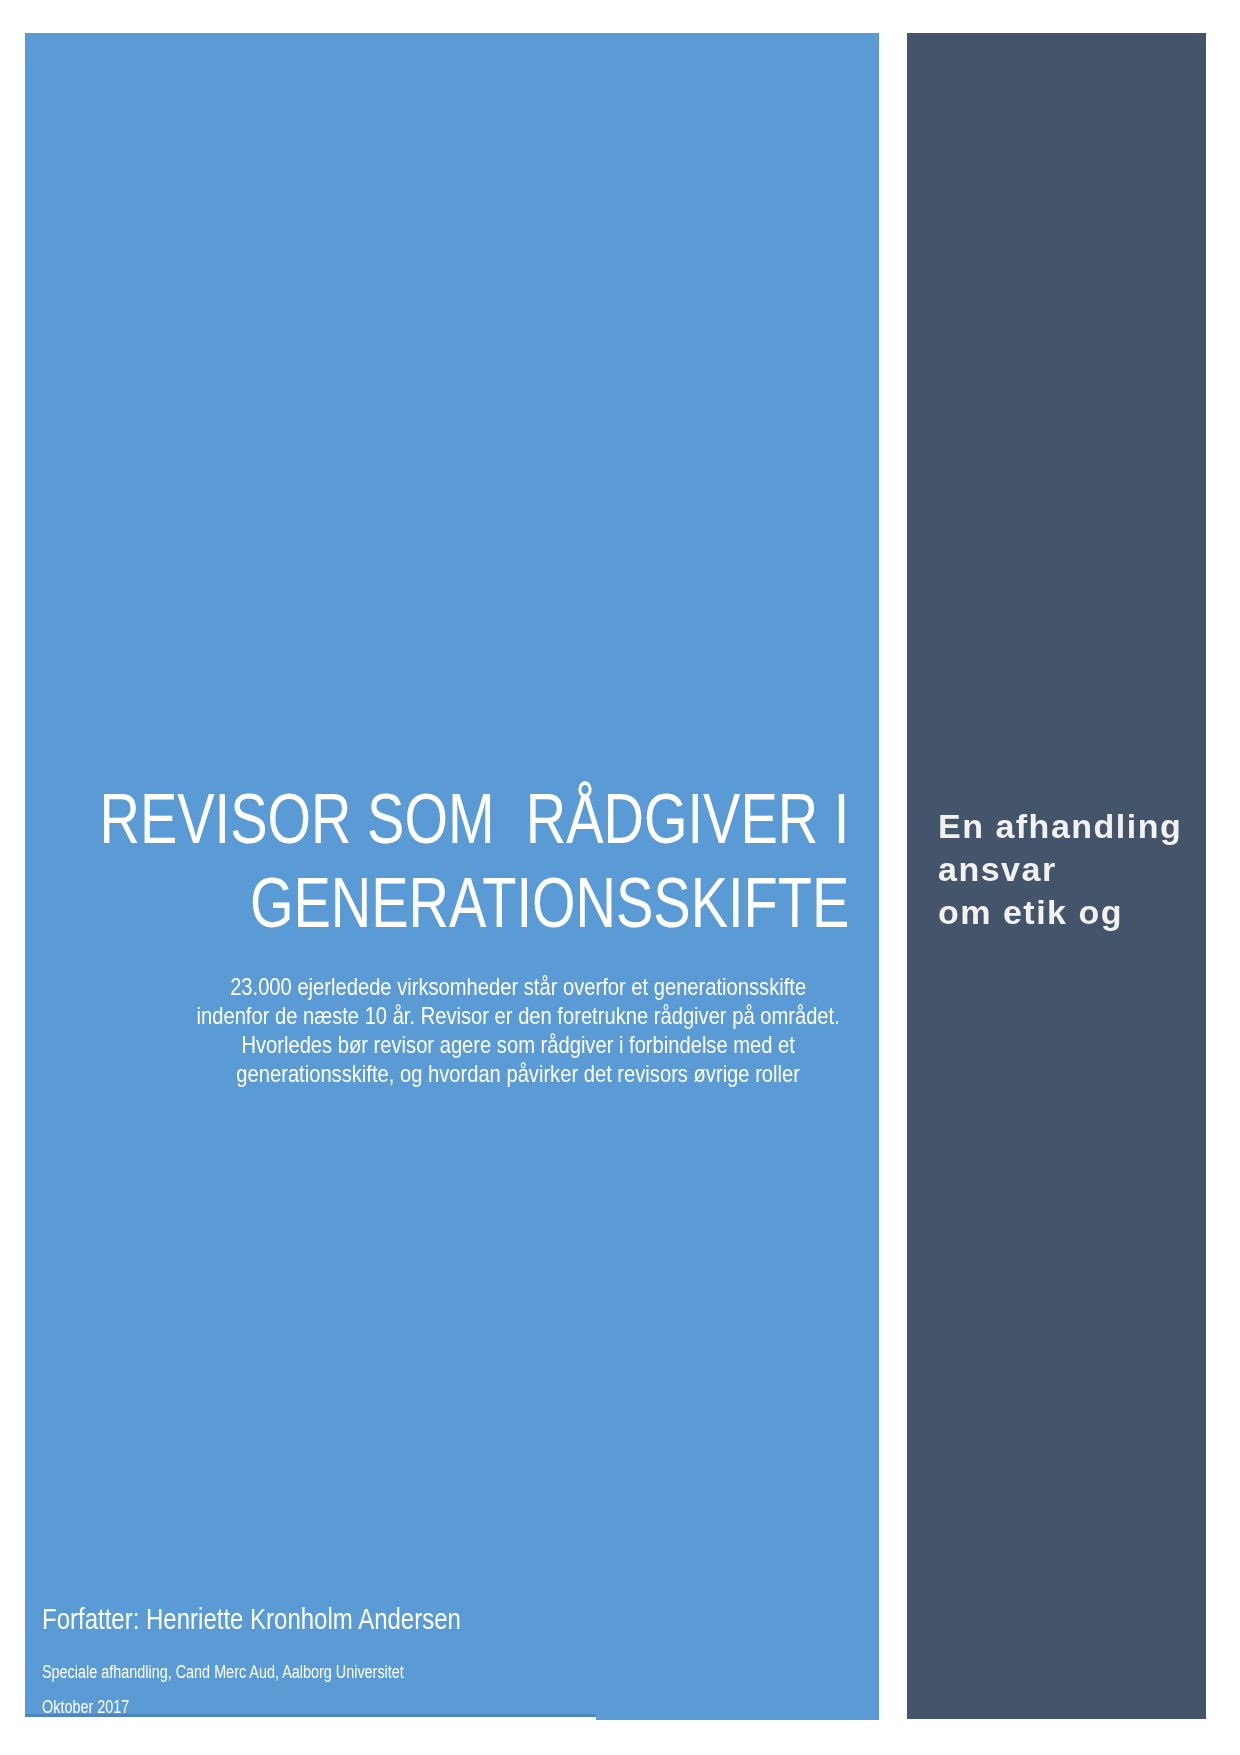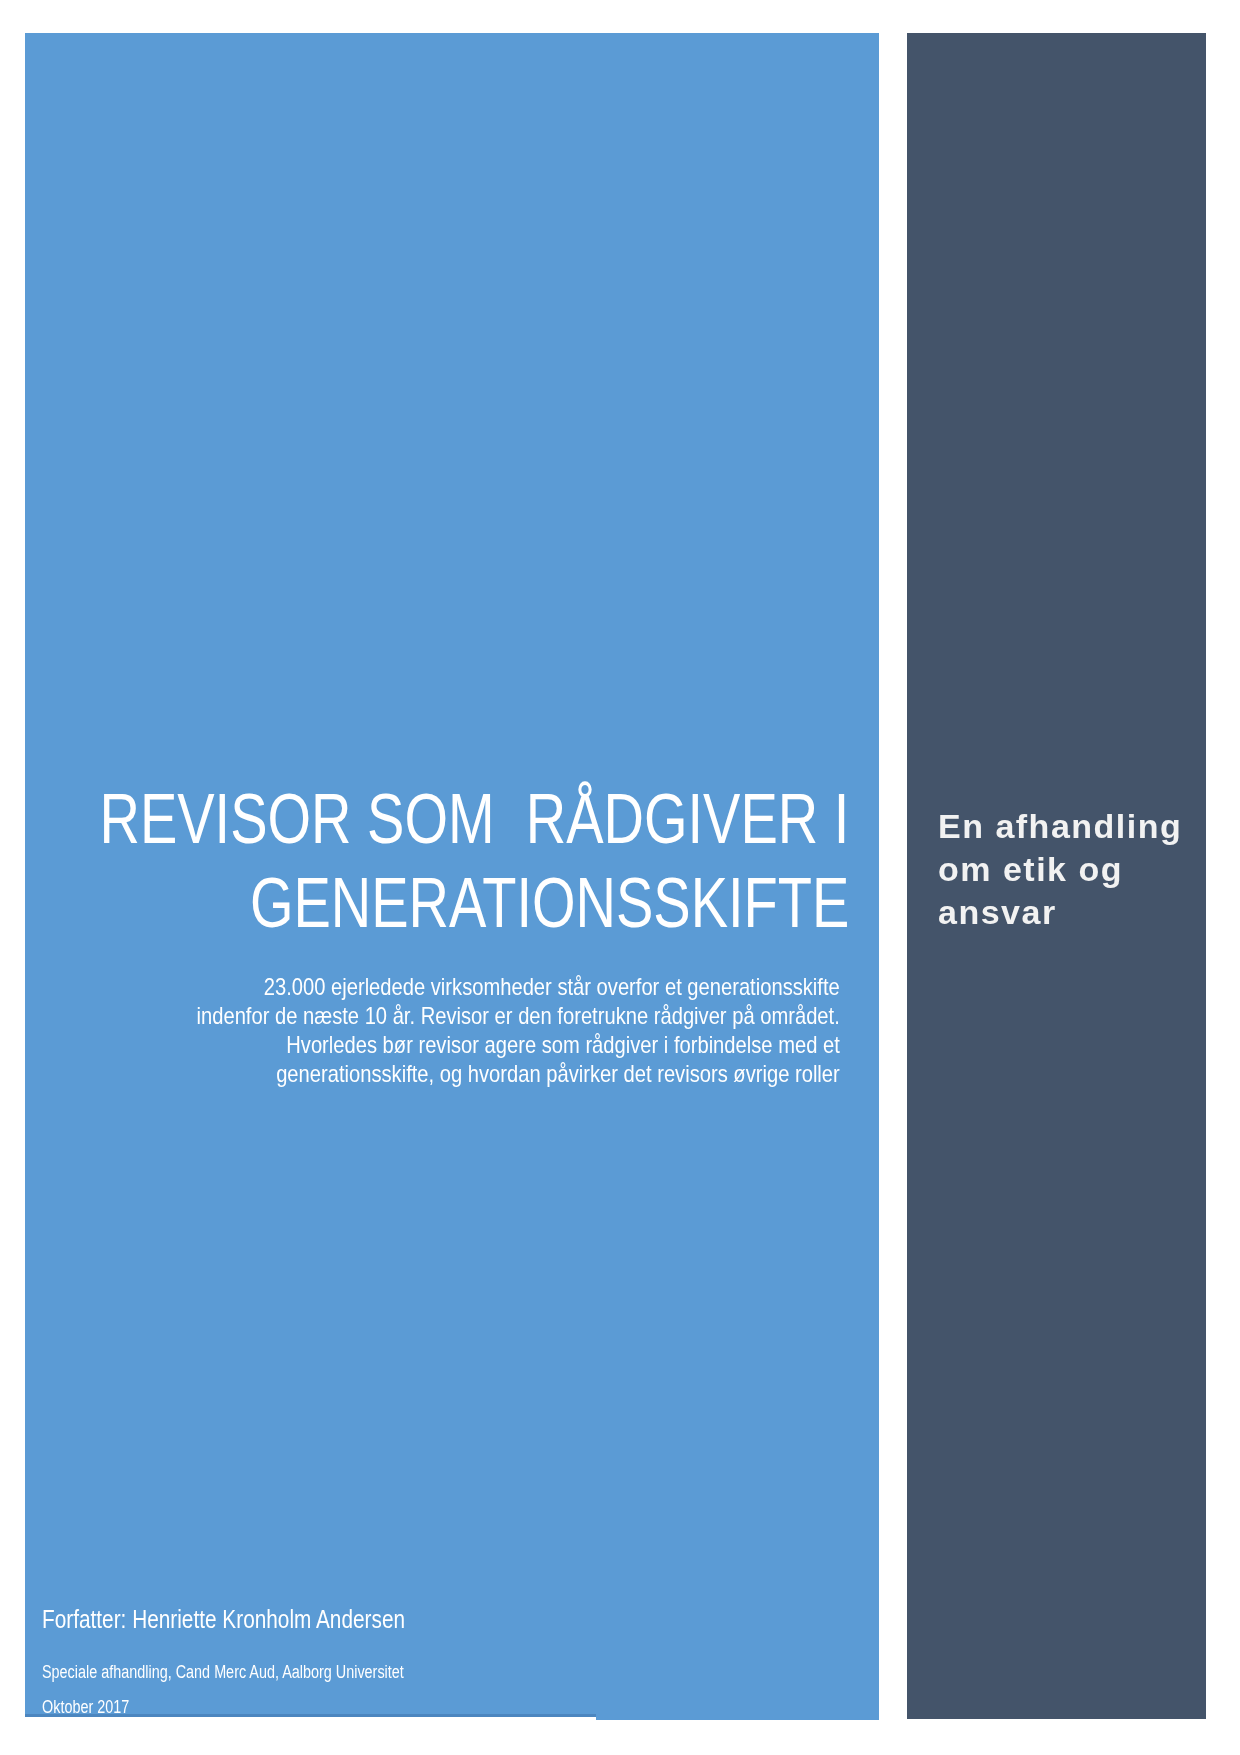--- a/index.html
+++ b/index.html
@@ -60,21 +60,21 @@
   }
   .title-block .line {
     white-space: pre;
     transform: scaleX(0.80);
     transform-origin: 100% 50%;
   }
   .subtitle-block {
     position: absolute;
     right: 400px;
     top: 972px;
-    text-align: right;
+    text-align: center;
     color: #FFFFFF;
     font-size: 24px;
     line-height: 29px;
     font-weight: 400;
   }
   .subtitle-block .line {
     white-space: pre;
     transform: scaleX(0.84);
     transform-origin: 100% 50%;
   }
@@ -86,21 +86,21 @@
     font-size: 34px;
     line-height: 43px;
     letter-spacing: 1.5px;
     font-weight: 700;
   }
   .footer-author {
     position: absolute;
     left: 42px;
     top: 1603px;
     color: #FFFFFF;
-    font-size: 26px;
+    font-size: 30px;
     line-height: 32px;
   }
   .footer-program {
     position: absolute;
     left: 42px;
     top: 1655px;
     color: #FFFFFF;
     font-size: 18px;
     line-height: 35px;
   }
@@ -125,22 +125,22 @@
 
 <div class="subtitle-block">
   <div class="line">23.000 ejerledede virksomheder står overfor et generationsskifte</div>
   <div class="line">indenfor de næste 10 år. Revisor er den foretrukne rådgiver på området.</div>
   <div class="line">Hvorledes bør revisor agere som rådgiver i forbindelse med et</div>
   <div class="line">generationsskifte, og hvordan påvirker det revisors øvrige roller</div>
 </div>
 
 <div class="tagline-block">
   <div>En afhandling</div>
+  <div>ansvar</div>
   <div>om etik og</div>
-  <div>ansvar</div>
 </div>
 
 <div class="footer-author">
   <div class="cond-l">Forfatter: Henriette Kronholm Andersen</div>
 </div>
 
 <div class="footer-program">
   <div class="cond-l">Speciale afhandling, Cand Merc Aud, Aalborg Universitet</div>
   <div class="cond-l">Oktober 2017</div>
 </div>

